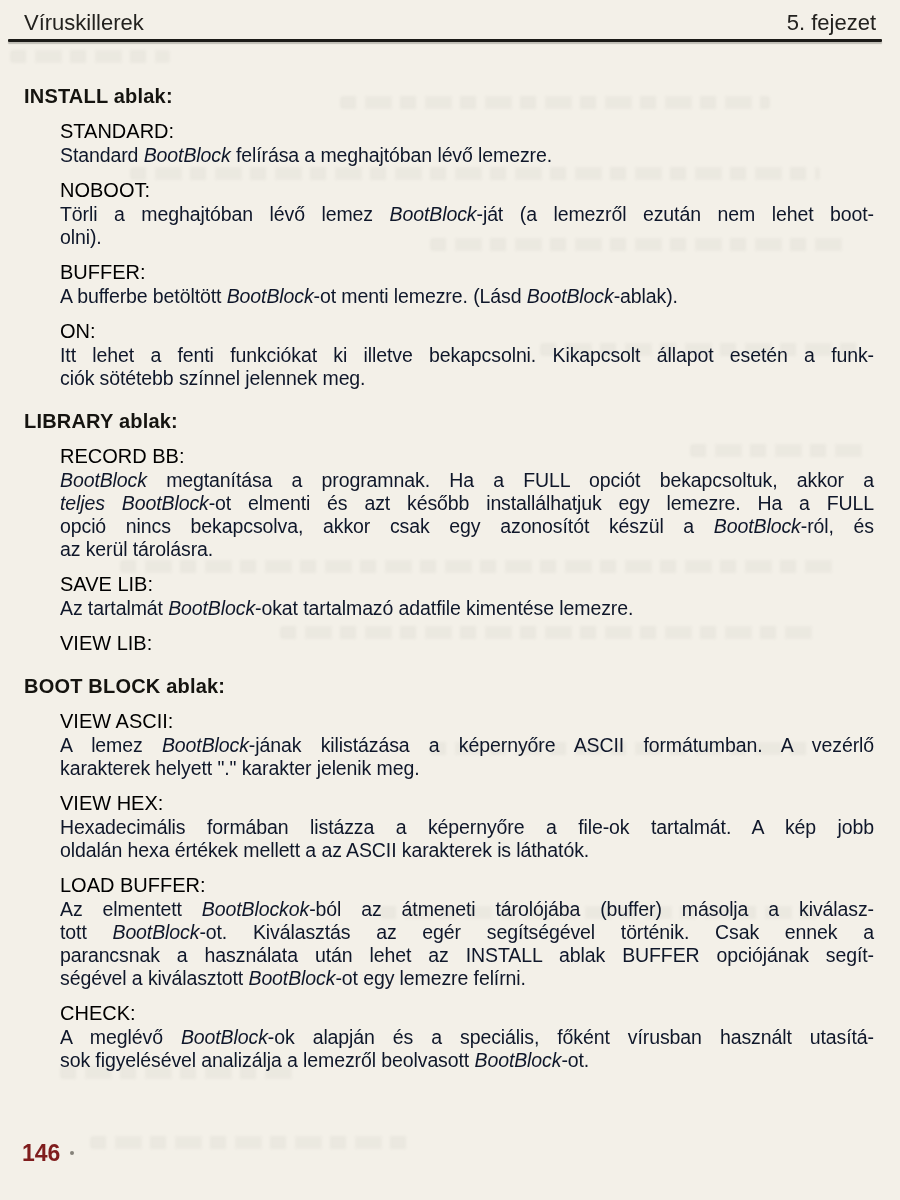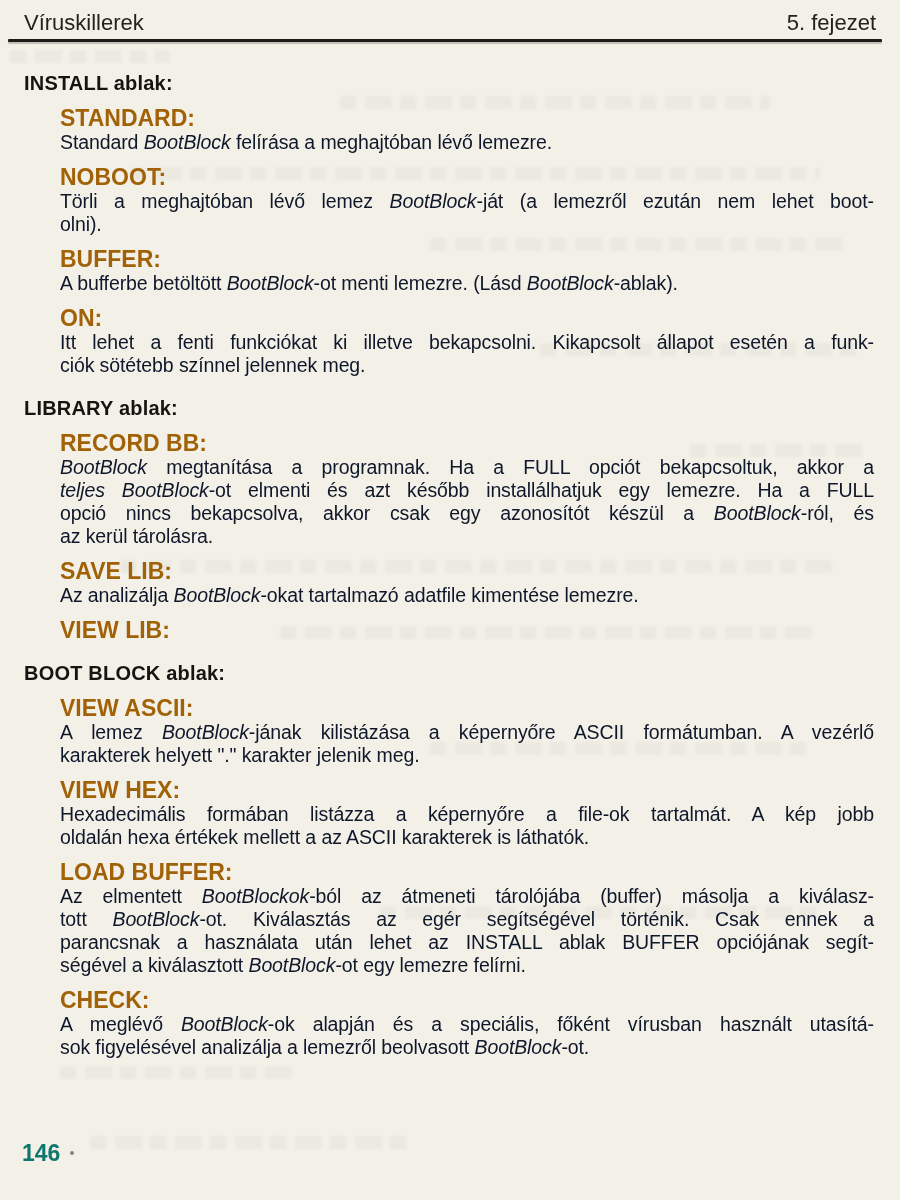--- a/index.html
+++ b/index.html
@@ -25,37 +25,37 @@
     border-radius: 1px;
   }
 
   main { position: relative; padding: 30px 26px 0 24px; z-index: 2; }
 
   .section-title {
     font-size: 20px; line-height: 23px; font-weight: 700;
     letter-spacing: 0.2px; color: #151410;
     margin: 20px 0 12px 0;
   }
-  .section:first-child .section-title { margin-top: 0; }
+  .section:first-child .section-title { margin-top: 13px; }
 
   .entry { margin: 0 0 12px 36px; }
   .entry-term {
-    font-size: 23px; line-height: 23px; font-weight: 700;
-    color: #a16207; margin: 0 0 1px 0;
+    font-size: 20px; line-height: 23px; font-weight: 400;
+    color: #000000; margin: 0 0 1px 0;
   }
   .entry-body .line {
     font-size: 19.5px; line-height: 23px;
     color: #0f172a; letter-spacing: -0.1px;
   }
   .entry-body .line.just { text-align: justify; text-align-last: justify; }
   .entry-body i { font-style: italic; }
 
   .page-number {
     position: absolute; left: 22px; top: 1140px;
-    font-size: 23px; font-weight: 700; color: #0f766e; z-index: 2;
+    font-size: 23px; font-weight: 700; color: #7f1d1d; z-index: 2;
   }
   .page-number-dot {
     position: absolute; left: 70px; top: 1151px;
     width: 4px; height: 4px; border-radius: 50%;
     background: #55524a; opacity: .7;
   }
 
   
   .ghost {
     position: absolute; z-index: 1; height: 13px;
@@ -124,21 +124,21 @@
               <div class="line just"><i>BootBlock</i><span> megtanítása a programnak. Ha a FULL opciót bekapcsoltuk, akkor a</span></div>
               <div class="line just"><i>teljes BootBlock</i><span>-ot elmenti és azt később installálhatjuk egy lemezre. Ha a FULL</span></div>
               <div class="line just"><span>opció nincs bekapcsolva, akkor csak egy azonosítót készül a </span><i>BootBlock</i><span>-ról, és</span></div>
               <div class="line"><span>az kerül tárolásra.</span></div>
             </div>
   </div>
 
   <div class="entry">
     <h3 class="entry-term">SAVE LIB:</h3>
     <div class="entry-body">
-              <div class="line"><span>Az analizálja </span><i>BootBlock</i><span>-okat tartalmazó adatfile kimentése lemezre.</span></div>
+              <div class="line"><span>Az tartalmát </span><i>BootBlock</i><span>-okat tartalmazó adatfile kimentése lemezre.</span></div>
             </div>
   </div>
 
   <div class="entry">
     <h3 class="entry-term">VIEW LIB:</h3>
   </div>
 </div>
   </section>
 
   <section class="section">

